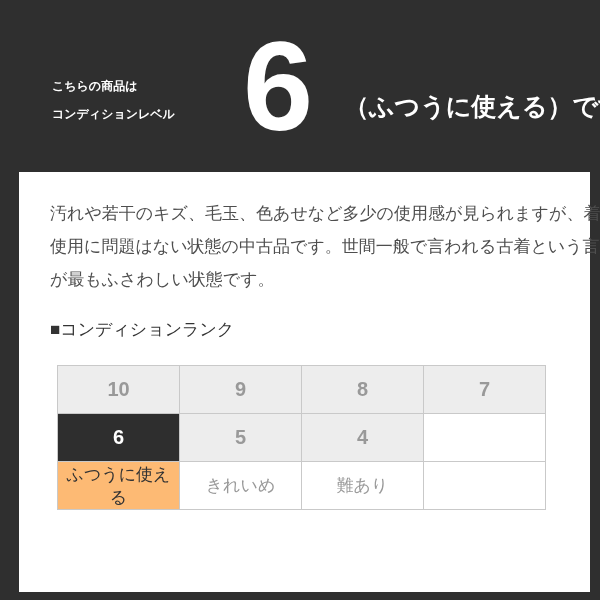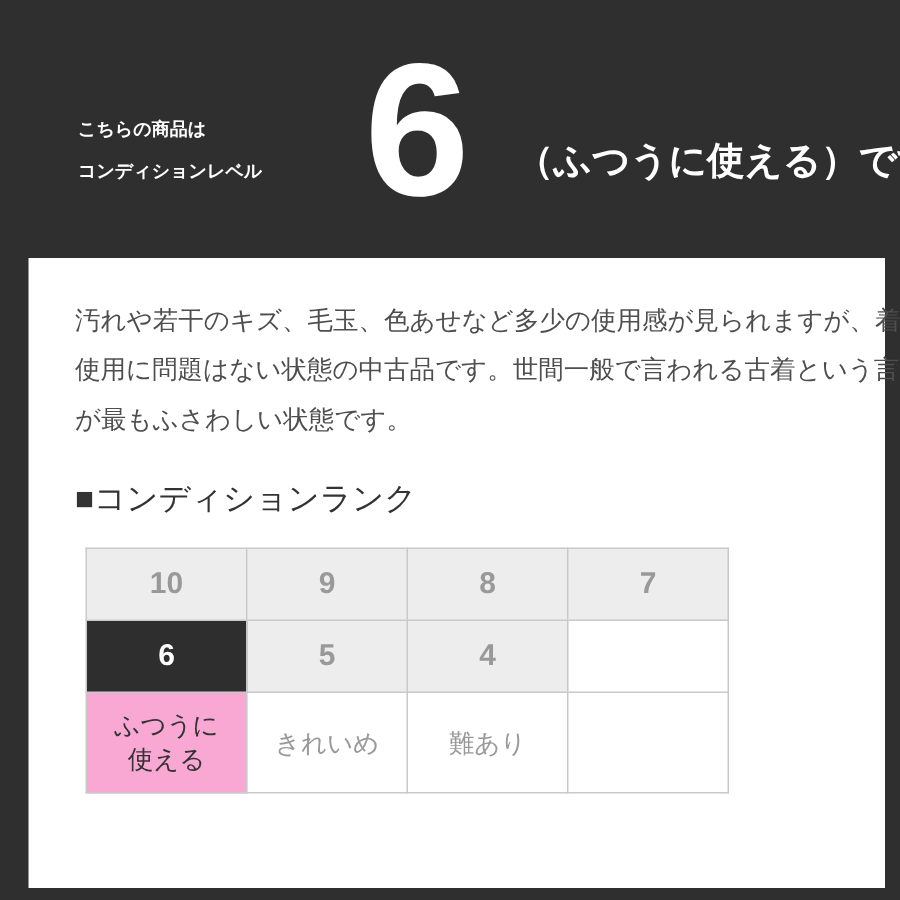--- a/index.html
+++ b/index.html
@@ -62,39 +62,39 @@
     color: #4e4e4e;
     font-size: 17px;
     line-height: 33px;
     white-space: nowrap;
   }
   .rank-title {
     position: absolute;
     left: 31px;
     top: 146px;
     color: #333333;
-    font-size: 21px;
+    font-size: 17px;
     white-space: nowrap;
   }
 
   
   table.rank-table {
     position: absolute;
     left: 38px;
     top: 193px;
     border-collapse: collapse;
     table-layout: fixed;
   }
   table.rank-table td {
-    width: 107px;
+    width: 122px;
     height: 48px;
     border: 1px solid #c9c9c9;
     text-align: center;
     vertical-align: middle;
-    padding: 10px;
+    padding: 0;
     box-sizing: border-box;
   }
   td.num {
     background: #ededed;
     color: #999999;
     font-weight: bold;
     font-size: 20px;
   }
   td.lbl {
     background: #ffffff;
@@ -102,21 +102,21 @@
     font-size: 17px;
   }
   td.sel-num {
     background: #2e2e2e;
     color: #ffffff;
     font-weight: bold;
     font-size: 20px;
     border: 3px solid #1f1f1f;
   }
   td.sel-lbl {
-    background: #f9a8d4;
+    background: #fdba74;
     color: #333333;
     font-size: 17px;
     border: 3px solid #1f1f1f;
   }
   td.empty {
     border: none;
     background: transparent;
   }
 </style>
 </head>

